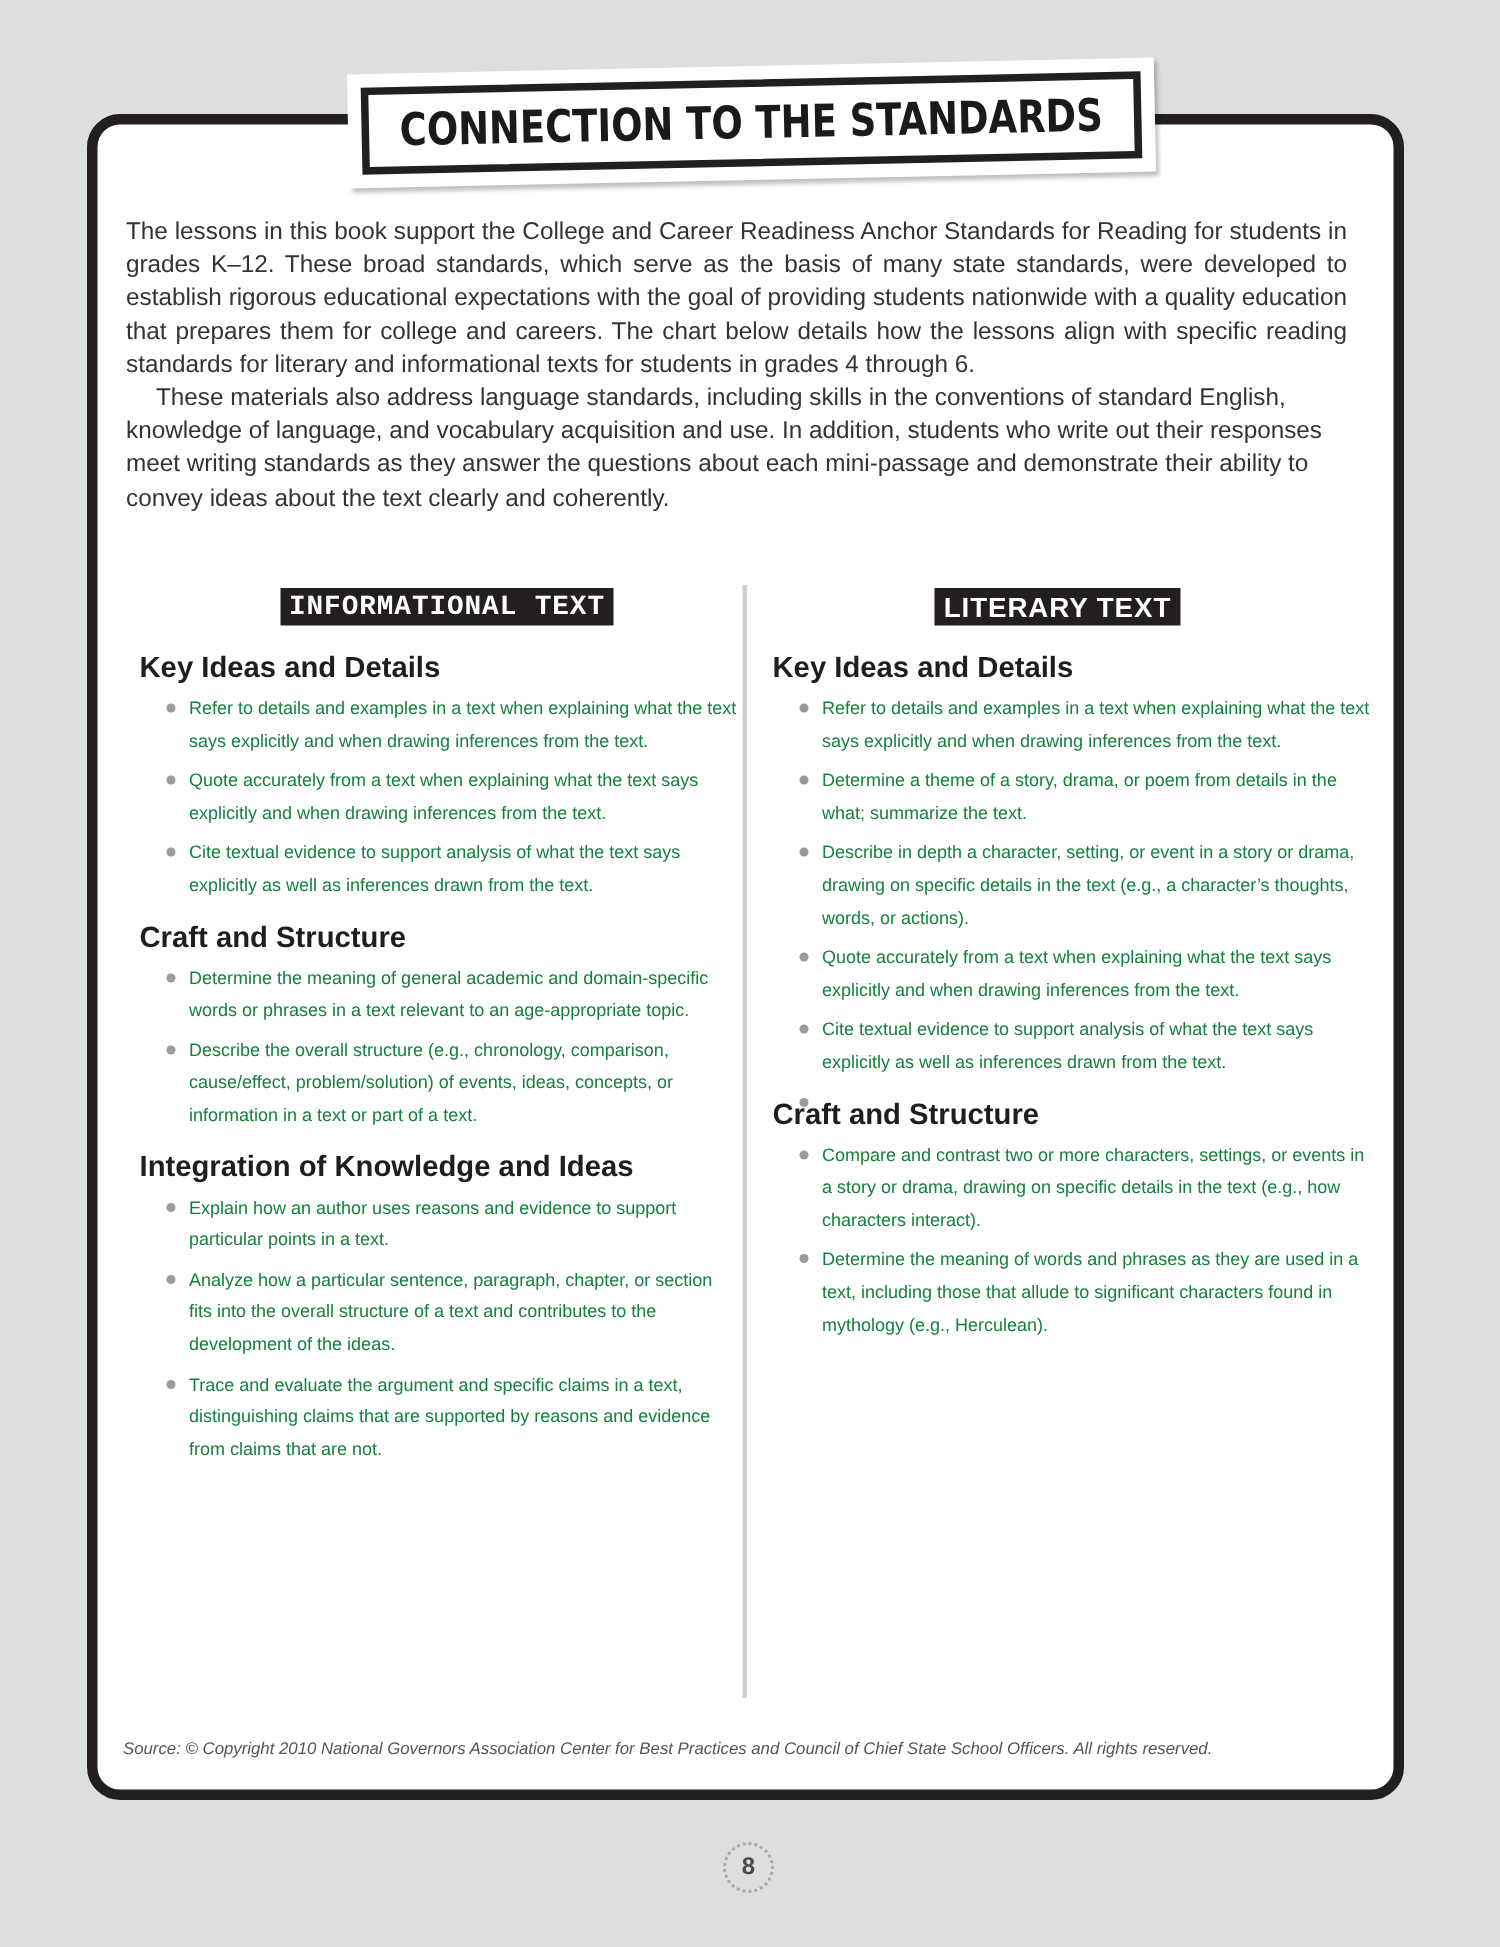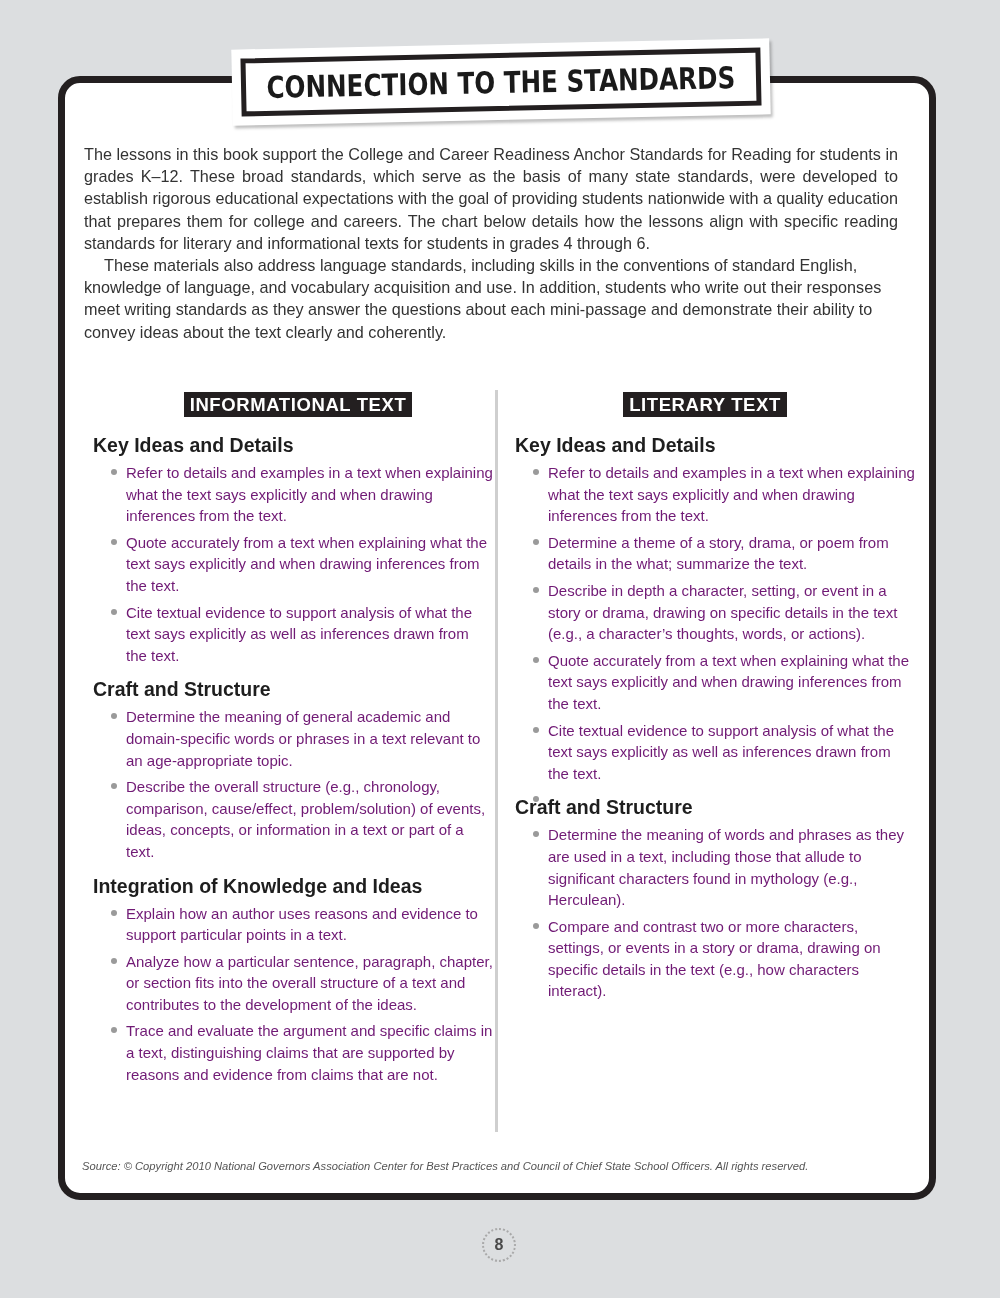--- a/index.html
+++ b/index.html
@@ -71,40 +71,40 @@
     .badge {
       display: inline-block;
       background: #231f20;
       color: #fff;
       font-weight: bold;
       font-size: 18.5px;
       letter-spacing: 0.6px;
       padding: 2px 6px 1px 6px;
       line-height: 22px;
     }
-    .col.left .badge-wrap { padding-left: 10px; }
+    .col.left .badge-wrap { padding-left: 10px; font-family: Liberation Mono, monospace; }
     .col.right .badge-wrap { padding-right: 20px; }
     .section-heading {
       font-weight: bold;
       font-size: 19.5px;
       color: #1e1e1e;
       margin: 0 0 4px 0;
       line-height: 26px;
     }
     ul.items {
       list-style: none;
       margin: 0 0 10px 0;
       padding: 0;
     }
     ul.items li {
       position: relative;
       padding-left: 33px;
-      font-size: 15px;
+      font-size: 12px;
       line-height: 21.6px;
-      color: #701a75;
+      color: #15803d;
       margin-bottom: 5px;
     }
     ul.items li .bullet {
       position: absolute;
       left: 18px; top: 7px;
       width: 6px; height: 6px;
       border-radius: 50%;
       background: #9a9a9a;
     }
     .source {
@@ -188,21 +188,21 @@
       <li><span class="bullet"></span><span>Describe in depth a character, setting, or event in a story or drama, drawing on specific details in the text (e.g., a character’s thoughts, words, or actions).</span></li>
       <li><span class="bullet"></span><span>Quote accurately from a text when explaining what the text says explicitly and when drawing inferences from the text.</span></li>
       <li><span class="bullet"></span><span>Cite textual evidence to support analysis of what the text says explicitly as well as inferences drawn from the text.</span></li>
       <li><span class="bullet"></span></li>
     </ul>
   </div>
 
   <div>
     <h3 class="section-heading">Craft and Structure</h3>
     <ul class="items">
+      <li><span class="bullet"></span><span>Compare and contrast two or more characters, settings, or events in a story or drama, drawing on specific details in the text (e.g., how characters interact).</span></li>
       <li><span class="bullet"></span><span>Determine the meaning of words and phrases as they are used in a text, including those that allude to significant characters found in mythology (e.g., Herculean).</span></li>
-      <li><span class="bullet"></span><span>Compare and contrast two or more characters, settings, or events in a story or drama, drawing on specific details in the text (e.g., how characters interact).</span></li>
     </ul>
   </div>
 </div>
 
 <div class="source">Source: © Copyright 2010 National Governors Association Center for Best Practices and Council of Chief State School Officers. All rights reserved.</div>
 
 <div class="page-number">8</div>
 
 </body></html>

